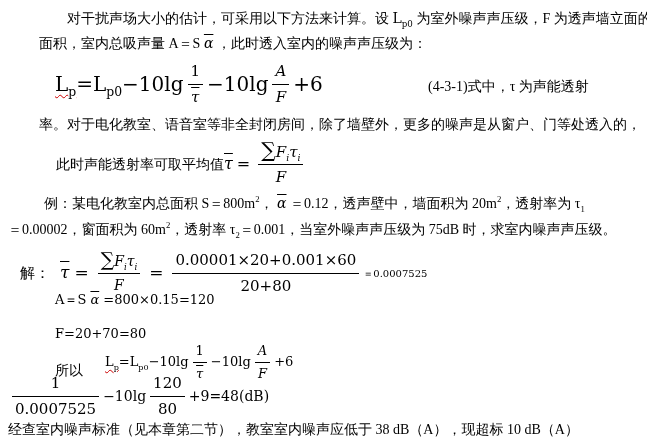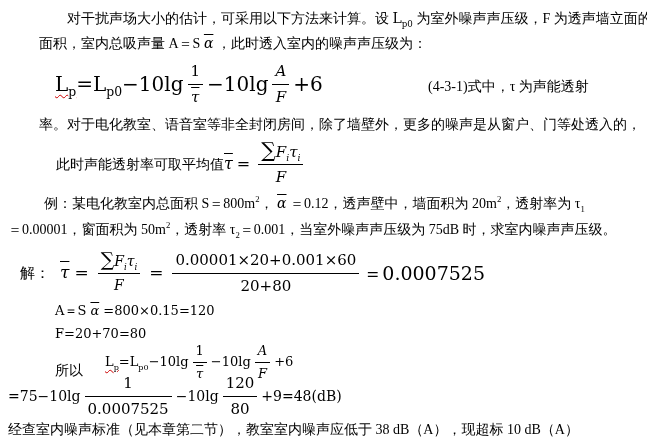--- a/index.html
+++ b/index.html
@@ -79,43 +79,43 @@
         <span class="den it">F</span>
       </span>
   </span>
 </div>
 
 <div class="abs" style="top:190px;left:8px;width:635px;line-height:26px;">
   <div style="text-indent:36px;">
     <span>例：某电化教室内总面积 S＝800m</span><sup>2</sup><span>， </span><span class="math it bar">α</span><span> ＝0.12，透声壁中，墙面积为 20m</span><sup>2</sup><span>，透射率为 τ</span><sub>1</sub>
   </div>
   <div>
-    <span>＝0.00001，窗面积为 50m</span><sup>2</sup><span>，透射率 τ</span><sub>2</sub><span>＝0.001，当室外噪声声压级为 75dB 时，求室内噪声声压级。</span>
+    <span>＝0.00002，窗面积为 60m</span><sup>2</sup><span>，透射率 τ</span><sub>2</sub><span>＝0.001，当室外噪声声压级为 75dB 时，求室内噪声声压级。</span>
   </div>
 </div>
 
 <div class="abs row" style="top:246px;left:20px;height:54px;">
   <span class="sol-label">解：</span>
   <span class="row math sol">
     <span class="it bar">τ</span>
       <span style="margin:0 5px;">=</span>
       <span class="frac">
         <span class="num"><span class="sigma">∑</span><span class="it">F</span><sub class="it">i</sub><span class="it">τ</span><sub class="it">i</sub></span>
         <span class="den it">F</span>
       </span>
       <span style="margin:0 5px;">=</span>
       <span class="frac" style="font-size:15px;">
         <span class="num">0.00001×20+0.001×60</span>
         <span class="den">20+80</span>
       </span>
-      <span style="font-size:19px;text-align:right;">＝0.0007525</span>
+      <span style="font-size:10px;text-align:right;">＝0.0007525</span>
   </span>
 </div>
 
-<div class="abs small-line" style="top:301px;left:55px;">
+<div class="abs small-line" style="top:290px;left:55px;">
   <span>A＝S </span><span class="it bar">α</span><span> =800×0.15=120</span>
 </div>
 <div class="abs small-line" style="top:324px;left:55px;">F=20+70=80</div>
 
 <div class="abs row" style="top:344px;left:55px;height:36px;">
   <span style="font-size:14px;margin-right:22px;margin-top:16px;">所以</span>
   <span class="row math concl">
     <span class="wavy"><span>L</span><sub>p</sub></span>
       <span>=</span>
       <span><span>L</span><sub>p0</sub></span>
@@ -127,21 +127,20 @@
       <span>−10lg</span>
       <span class="frac it">
         <span class="num">A</span>
         <span class="den">F</span>
       </span>
       <span>+6</span>
   </span>
 </div>
 
 <div class="abs row math fcalc" style="top:376px;left:8px;height:40px;">
-  <span>=75−10lg</span>
     <span class="frac">
       <span class="num">1</span>
       <span class="den">0.0007525</span>
     </span>
     <span>−10lg</span>
     <span class="frac">
       <span class="num">120</span>
       <span class="den">80</span>
     </span>
     <span>+9=48(dB)</span>

